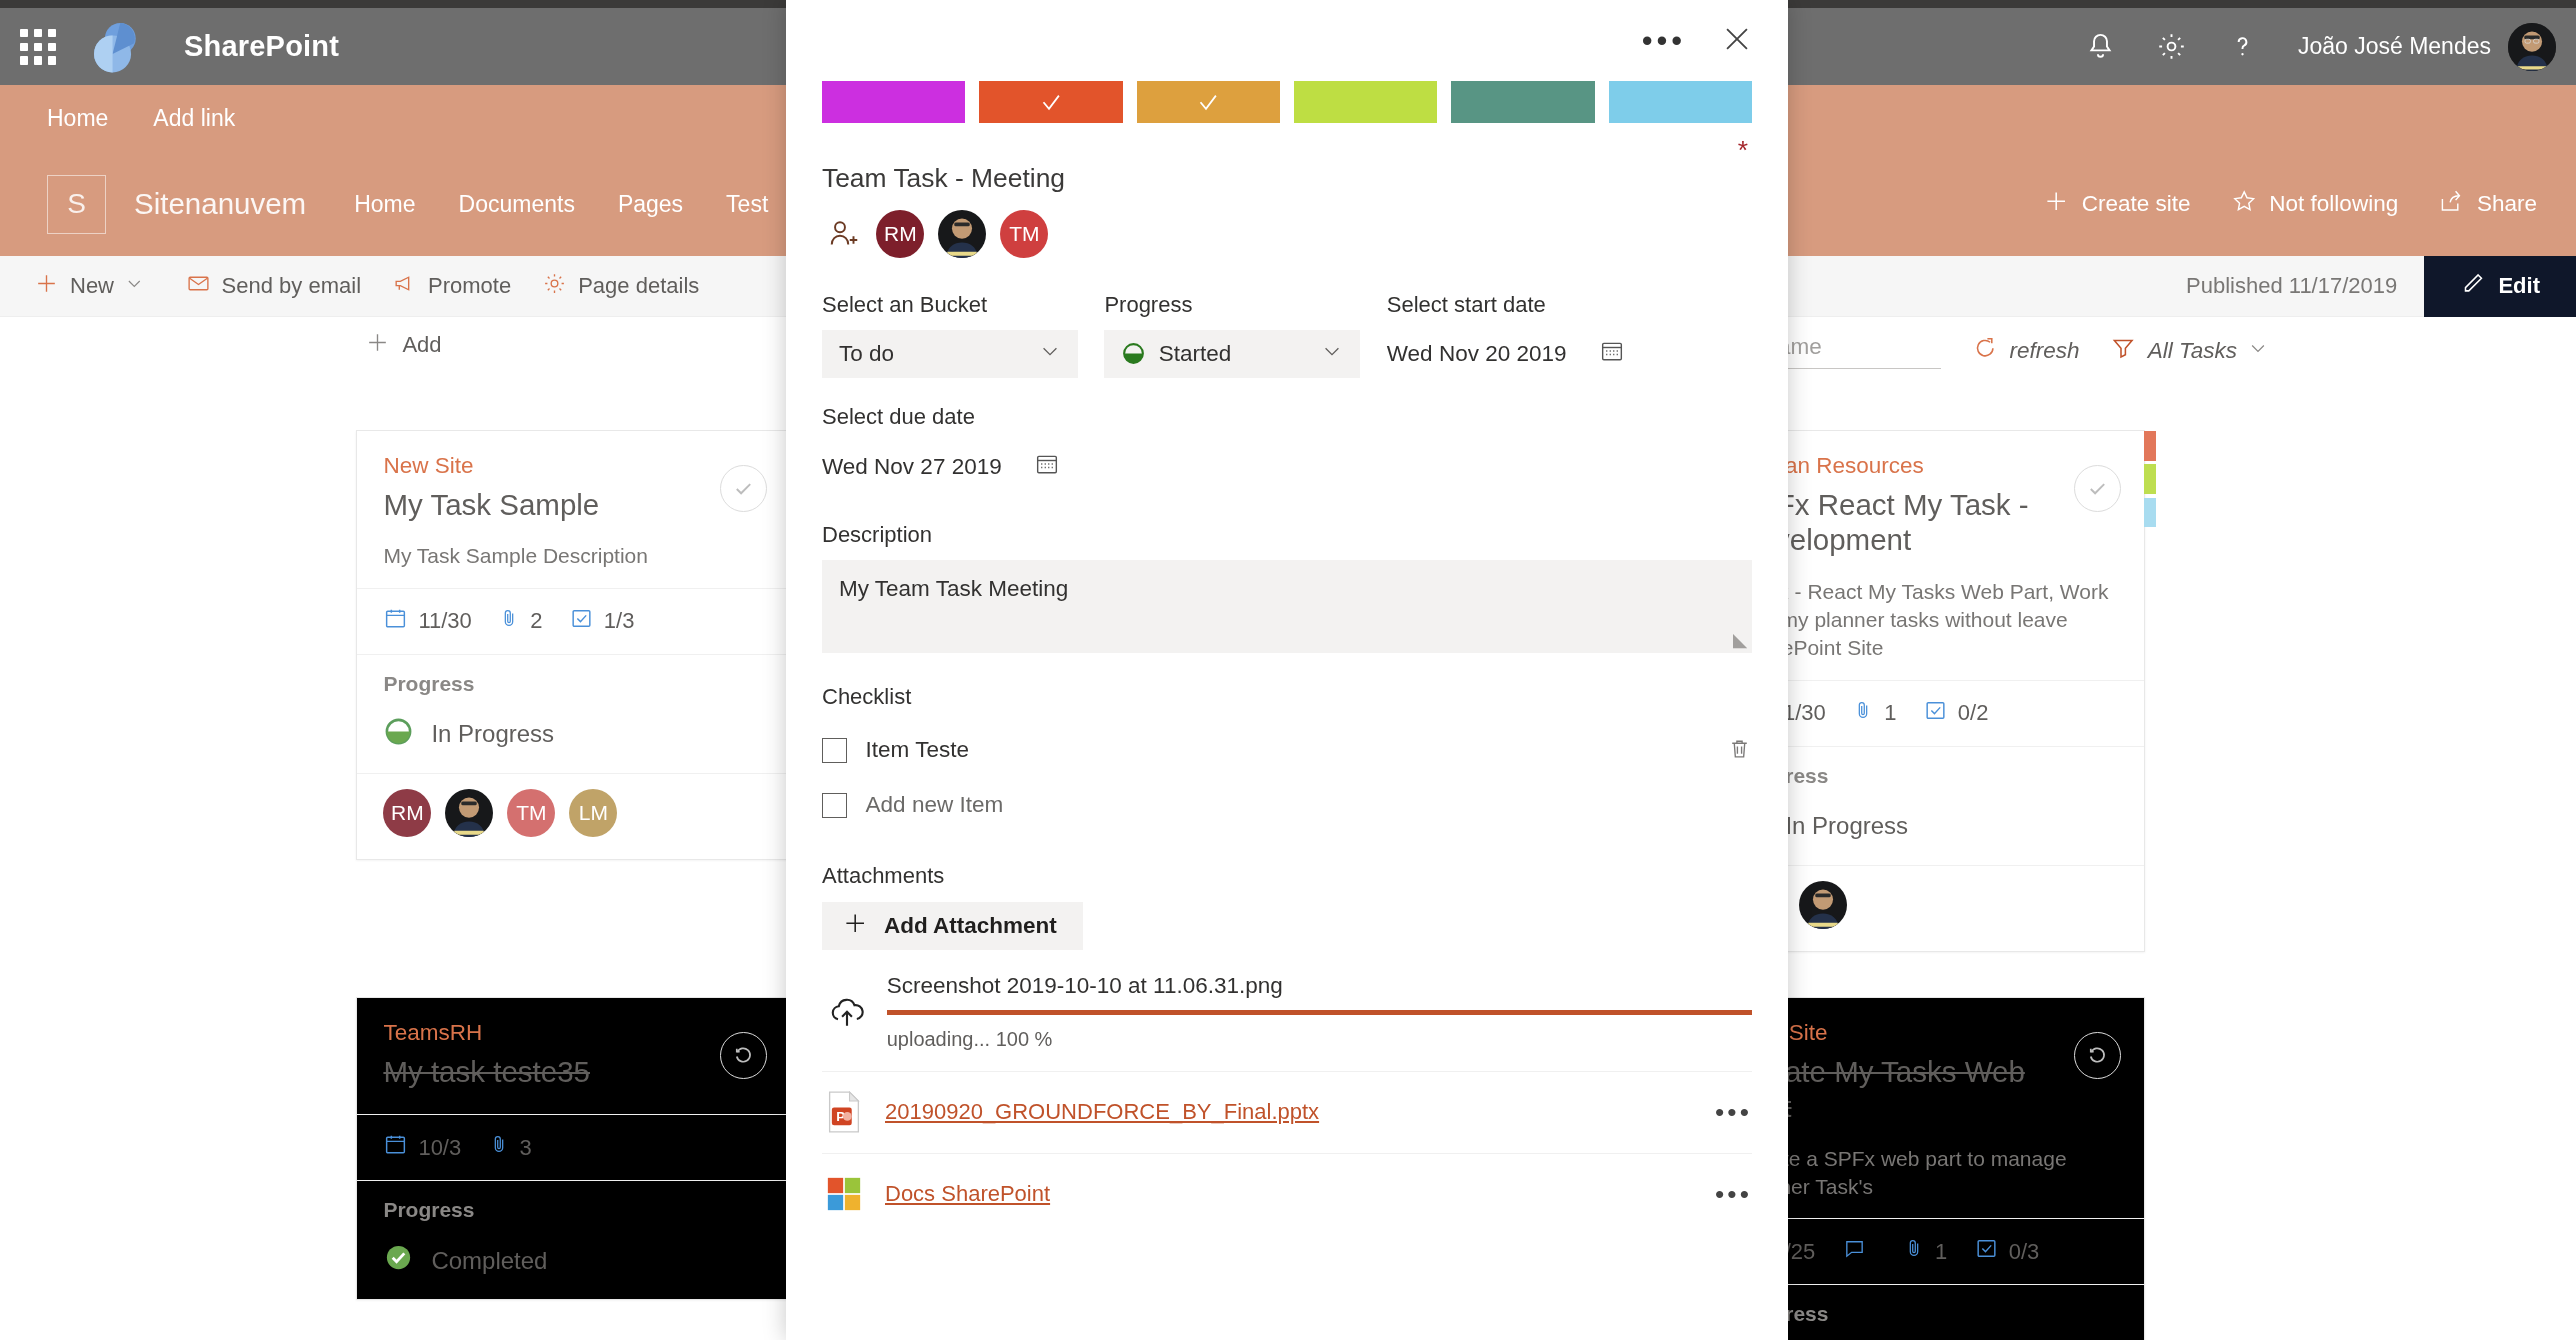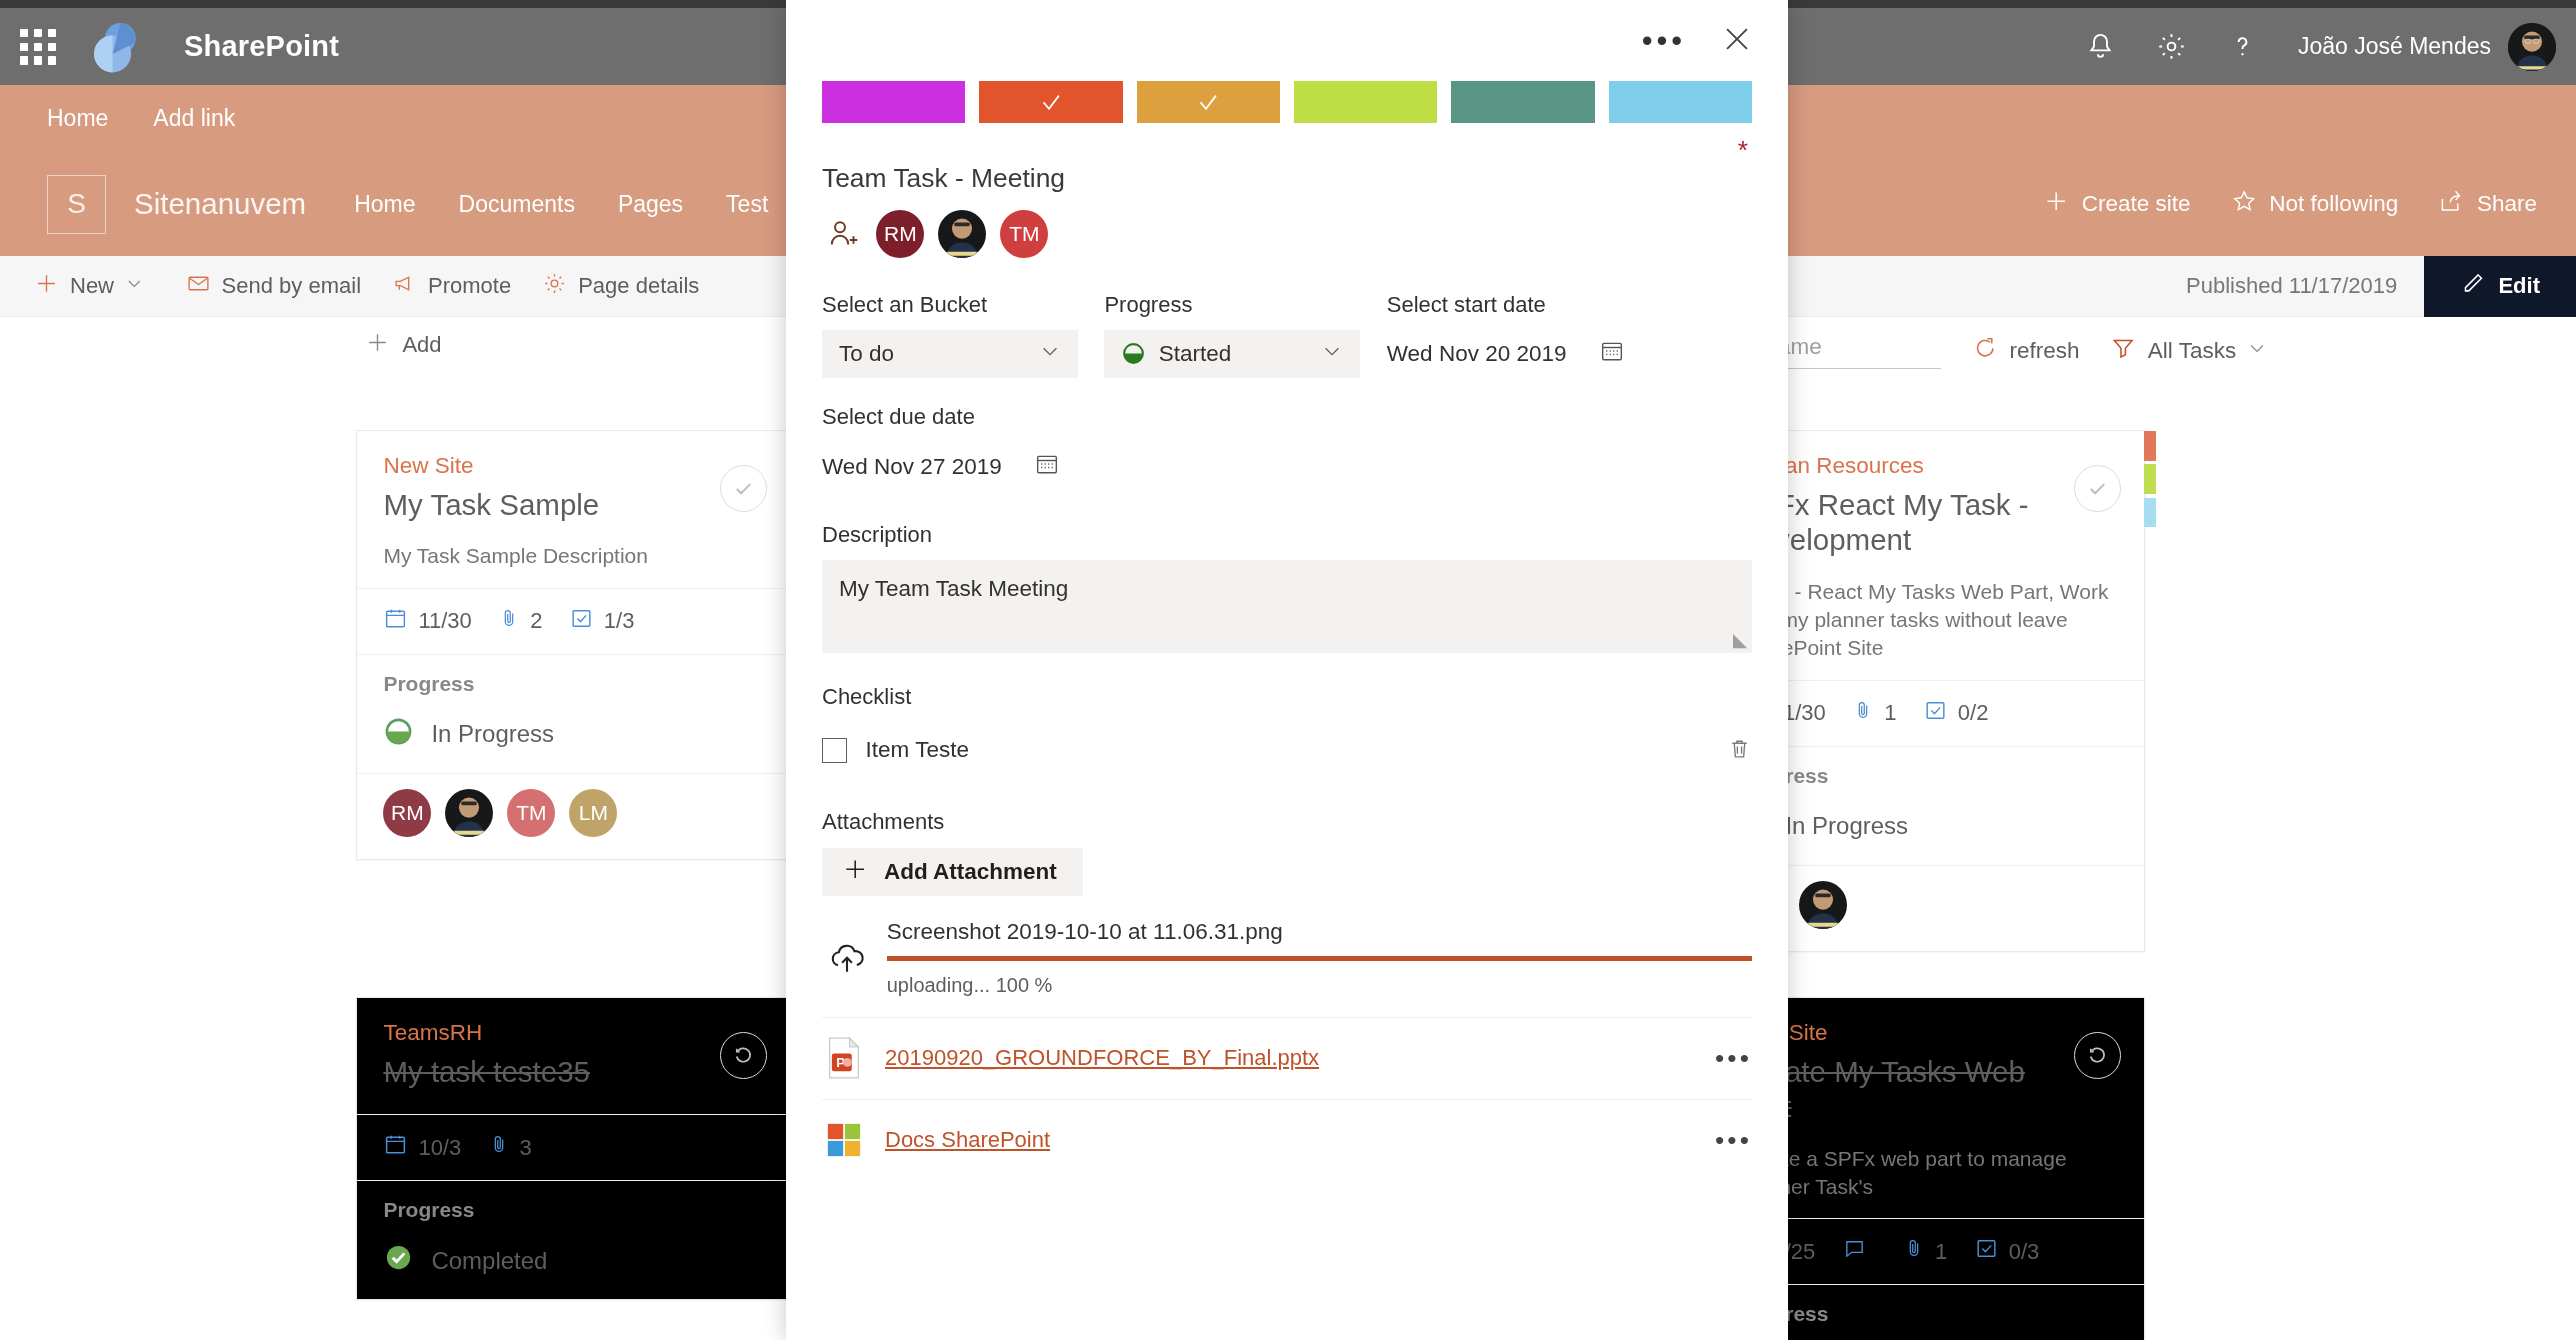--- a/index.html
+++ b/index.html
@@ -82,21 +82,21 @@
   .add-link { display: flex; align-items: center; font-size: 22px; color: #605e5c;
               margin-left: 365px; cursor: pointer; }
   .add-link svg { margin-right: 12.4px; }
 
   
   .wp-toolbar { position: absolute; top: 334px; left: 1778px; display: flex;
                 align-items: center; }
   .wp-search { font-size: 22.5px; color: #a19f9d; border-bottom: 1.6px solid #c8c6c4;
                padding-bottom: 7.8px; width: 163px; overflow: hidden; white-space: nowrap; }
   .wp-item { display: flex; align-items: center; font-size: 22.5px; color: #605e5c;
-             margin-left: 31px; cursor: pointer; white-space: nowrap; }
+             margin-left: 31px; cursor: pointer; white-space: nowrap; font-style: italic; }
   .wp-item svg { margin-right: 11px; }
 
   
   .card {
     position: absolute; width: 435px; background: #ffffff;
     border: 0.8px solid #e8e8e8; box-shadow: 0 0.8px 2.3px rgba(0,0,0,.07);
     display: flex; flex-direction: column;
   }
   .card.done { background: #000000; text-decoration: underline; }
   .card-top { padding: 22px 26.4px 17px 26.4px; position: relative; min-height: 155px; }
@@ -757,20 +757,24 @@
       <div class="chk-row">
         <span class="chk-box"></span>
         <span class="chk-txt">Item Teste</span>
         <span class="chk-del">
           <svg width="25" height="25" viewBox="0 0 24 24" fill="none" stroke="#7a7877" stroke-width="1.3">
             <path d="M5 7h14M9.5 7V5h5v2M7 7l1 13h8l1-13"></path>
               <path d="M10 10v7M14 10v7"></path>
           </svg>
         </span>
       </div>
+      <div class="chk-row">
+        <span class="chk-box"></span>
+        <span class="chk-txt muted">Add new Item</span>
+      </div>
     </div>
 
     <div class="m-sec">
       <div class="lab">Attachments</div>
       <div class="att-btn">
         <span>
           <svg width="26.4" height="26.4" viewBox="0 0 24 24" stroke="#201f1e" stroke-width="1.4">
               <path d="M12 4v16M4 12h16"></path>
             </svg>
         </span>

